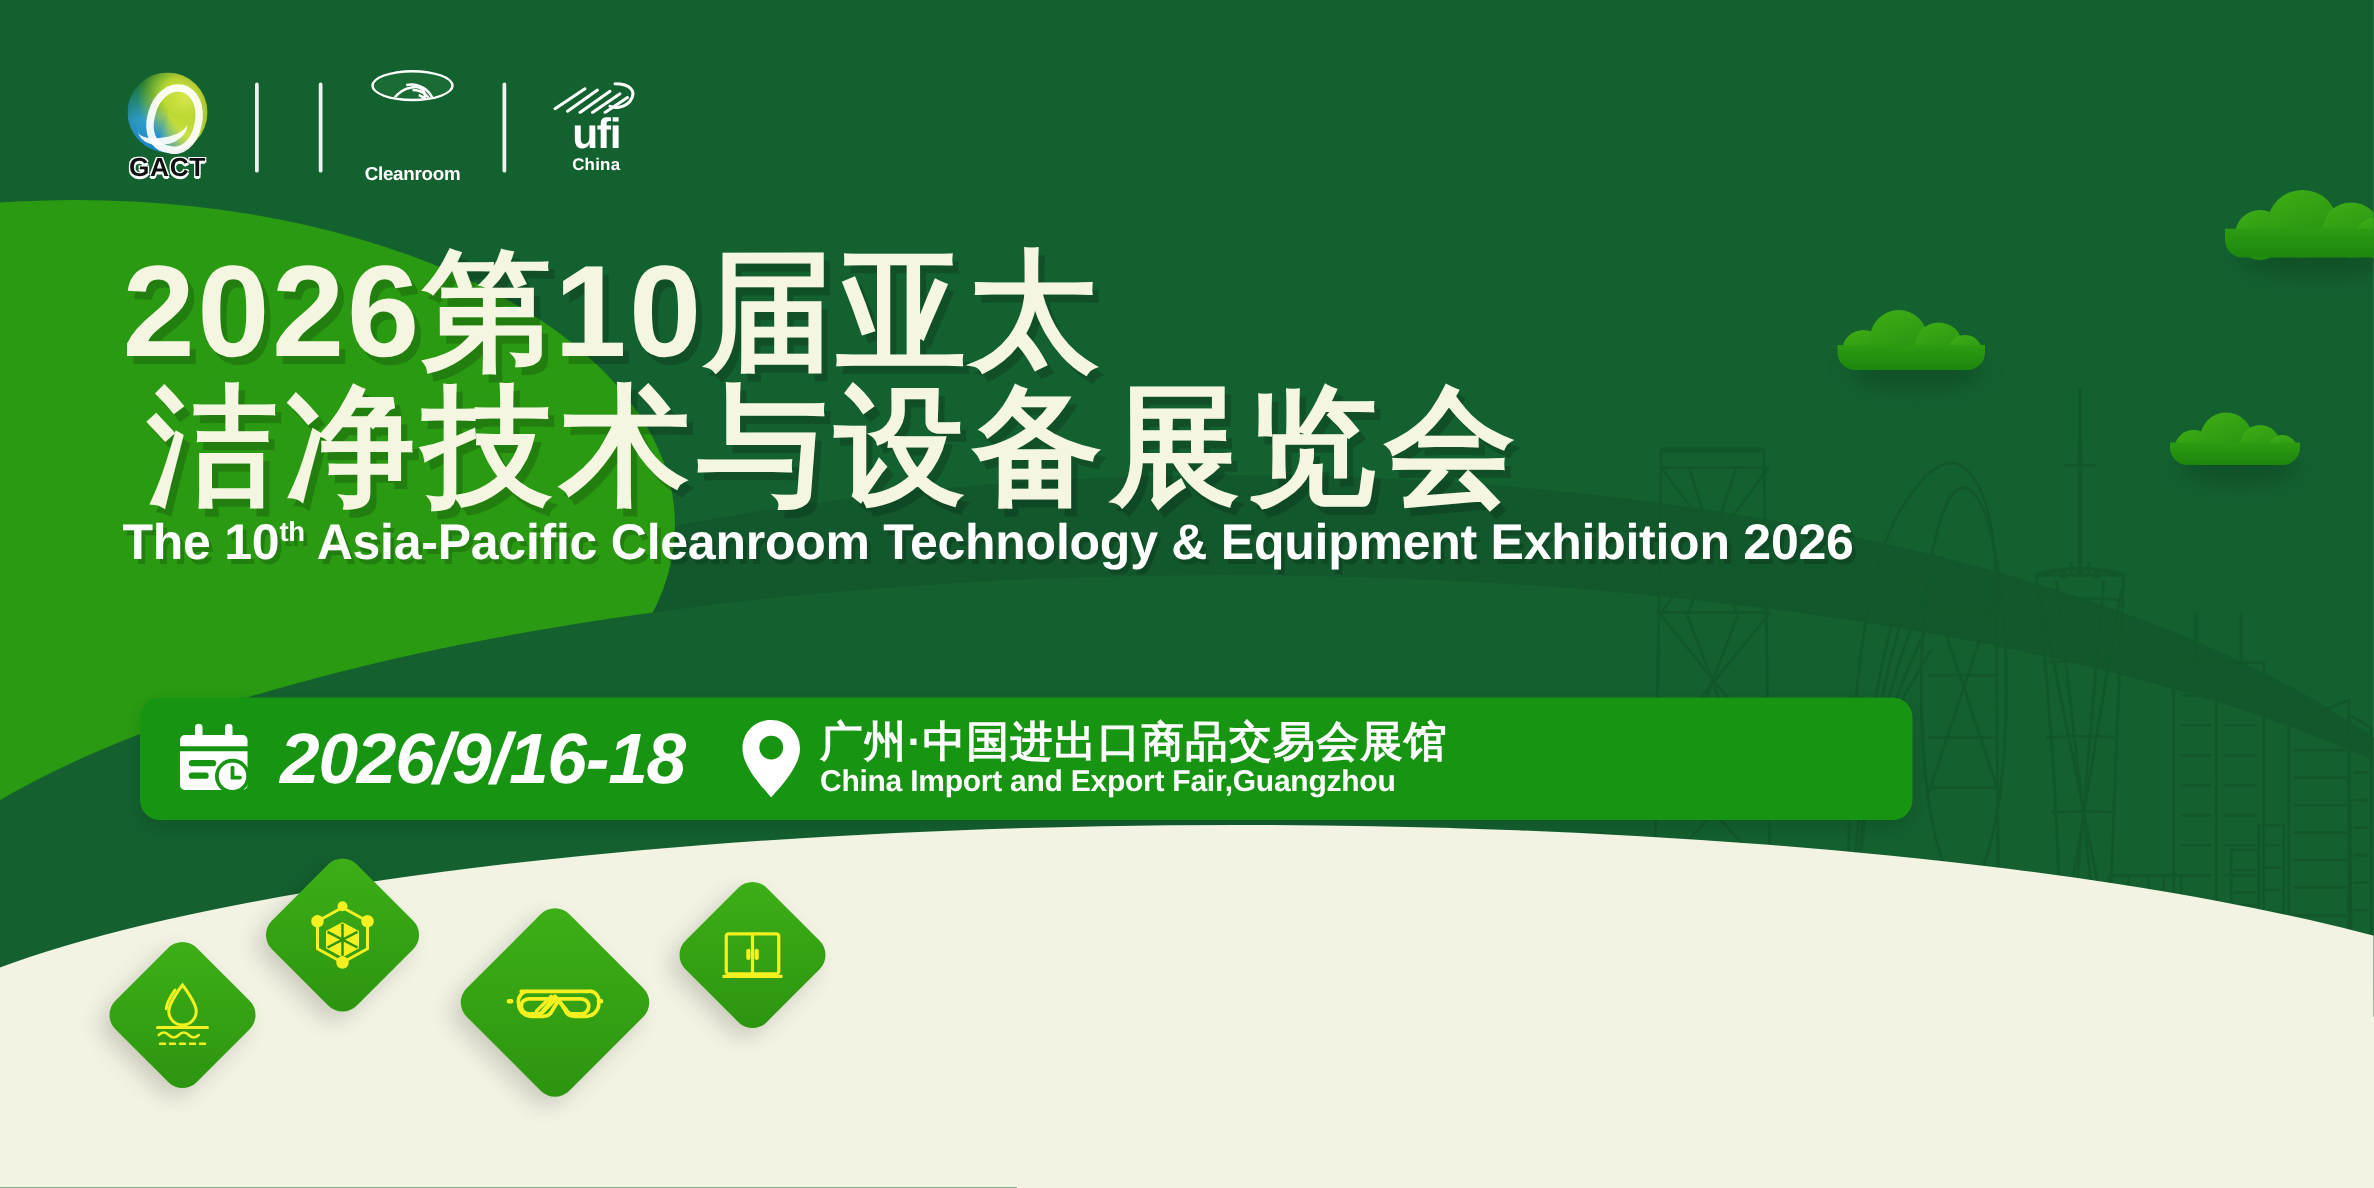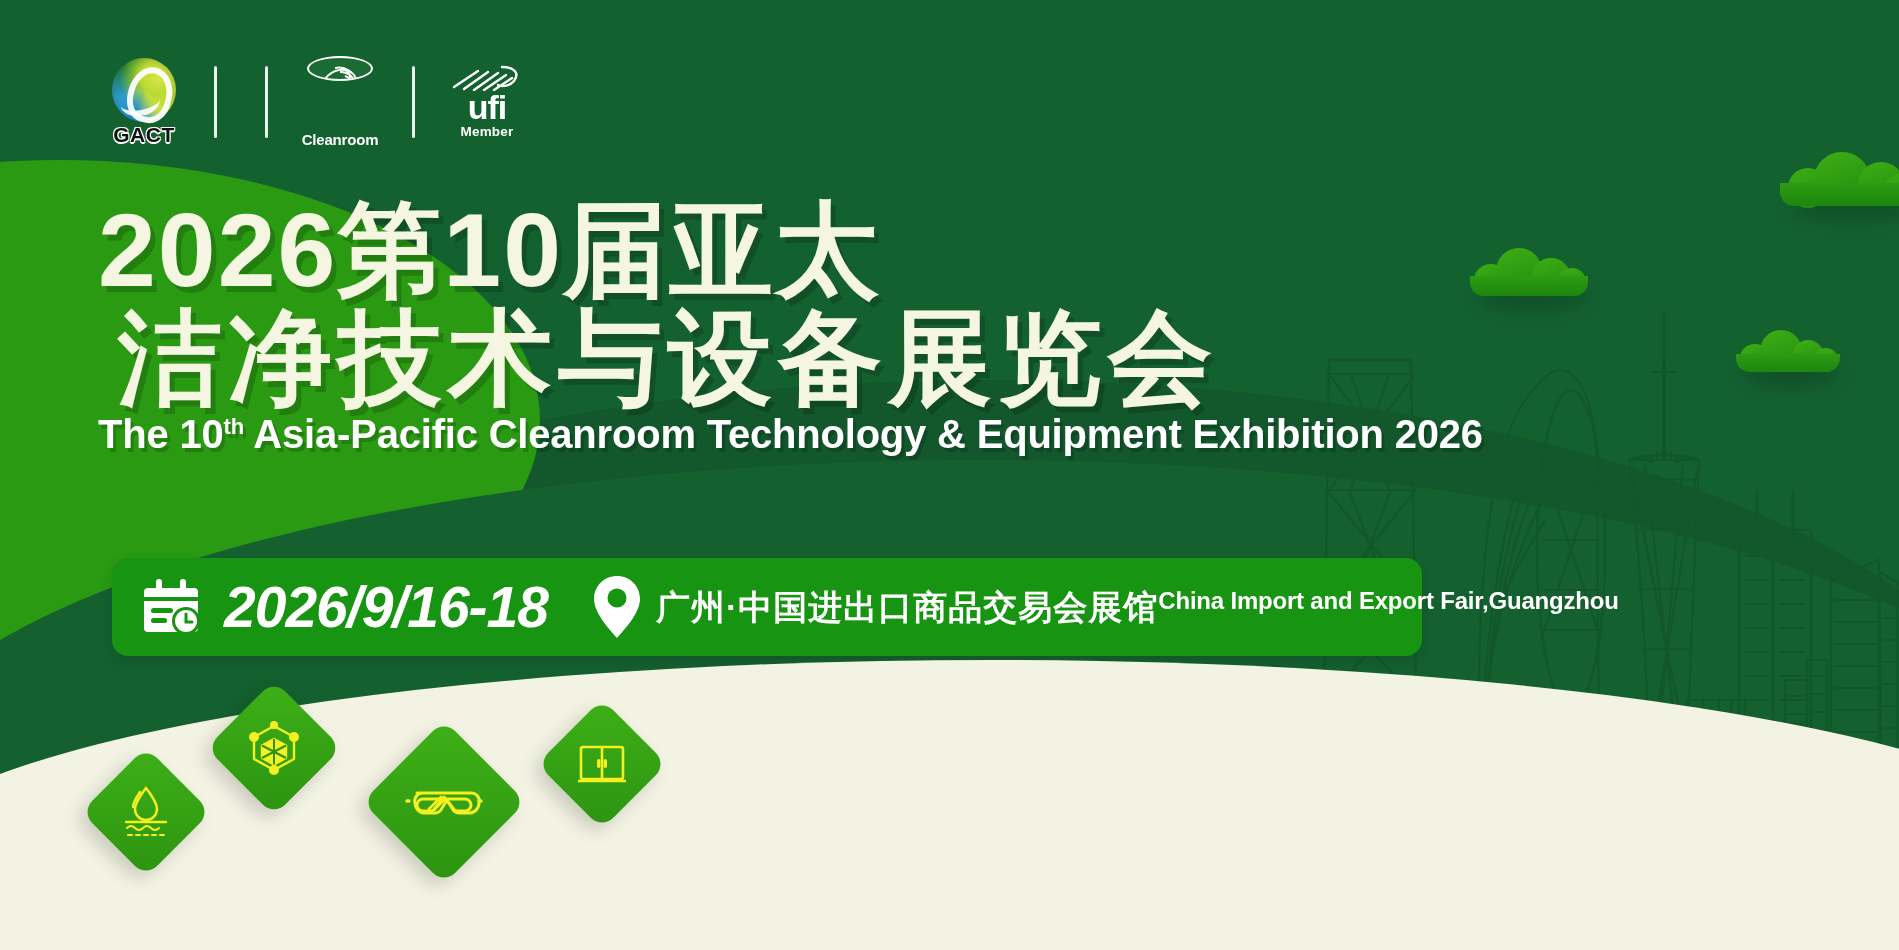--- a/index.html
+++ b/index.html
@@ -57,21 +57,21 @@
   }
 
   
   #skyline{
     position:absolute;right:0;bottom:150px;width:720px;height:640px;
     opacity:1;
   }
 
   
   #logo-row{
-    position:absolute;left:98px;top:56px;
+    position:absolute;left:88px;top:56px;
     display:flex;align-items:center;gap:0px;height:92px;
   }
   .logo-cell{display:flex;flex-direction:column;align-items:center;justify-content:center;height:92px;}
   .logo-sep{
     width:3px;height:72px;background:#ffffff;opacity:.92;
     margin:0 24px;border-radius:2px;
   }
   
   #logo-gact{width:92px;}
   #gact-mark{
@@ -136,33 +136,33 @@
   #en-title{
     color:#ffffff;font-weight:700;font-size:40px;letter-spacing:-.2px;
     margin-top:0;white-space:nowrap;
     text-shadow:3px 4px 0 rgba(0,0,0,.18);
   }
   #en-title sup{font-size:.55em;vertical-align:super;}
 
   
   #info-bar{
     position:absolute;left:112px;top:558px;
-    height:98px;min-width:1300px;width:1310px;
+    height:98px;min-width:1300px;width:1418px;
     background:#189413;border-radius:16px;
     display:flex;align-items:center;padding:0 30px;
     box-sizing:border-box;
     box-shadow:0 6px 14px rgba(0,0,0,.10);
   }
   #date-group{display:flex;align-items:center;gap:20px;}
   #date-text{
     color:#fff;font-weight:900;font-size:57px;letter-spacing:-1px;
     font-style:italic;white-space:nowrap;
   }
   #venue-group{display:flex;align-items:center;gap:14px;margin-left:44px;}
-  #venue-lines{display:flex;flex-direction:row;justify-content:center;}
+  #venue-lines{display:flex;flex-direction:column;justify-content:center;}
   #venue-cn{color:#fff;font-weight:900;font-size:34px;letter-spacing:1px;white-space:nowrap;line-height:1.12;}
   #venue-en{color:#fff;font-weight:800;font-size:24px;letter-spacing:-.2px;white-space:nowrap;line-height:1.12;}
 
   
   .diamond{
     position:absolute;
     transform:rotate(45deg);
     border-radius:16px;
     background:linear-gradient(135deg,#3eb017,#2c9310);
     box-shadow:0 10px 18px rgba(0,0,0,.16);
@@ -299,21 +299,21 @@
         <g stroke="#ffffff" stroke-width="2.4" fill="none" stroke-linecap="round">
           <path d="M2 22 L26 6"></path>
             <path d="M12 24 L36 7"></path>
             <path d="M22 25 L46 8"></path>
           <path d="M32 25 L54 10"></path>
             <path d="M42 25 L60 13"></path>
           <path d="M50 2 C62 2 68 8 62 16 C58 21 50 22 46 20"></path>
         </g>
       </svg>
       <div id="ufi-word">ufi</div>
-      <div id="ufi-member">Member</div>
+      <div id="ufi-member">China</div>
     </div>
   </div>
 
   <div id="title-block">
     <div class="cn-title" id="cn-title-1">2026第10届亚太</div>
     <div class="cn-title" id="cn-title-2">洁净技术与设备展览会</div>
     <div id="en-title">
       <span>The 10</span><sup>th</sup><span> Asia-Pacific Cleanroom Technology &amp; Equipment Exhibition 2026</span>
     </div>
   </div>

